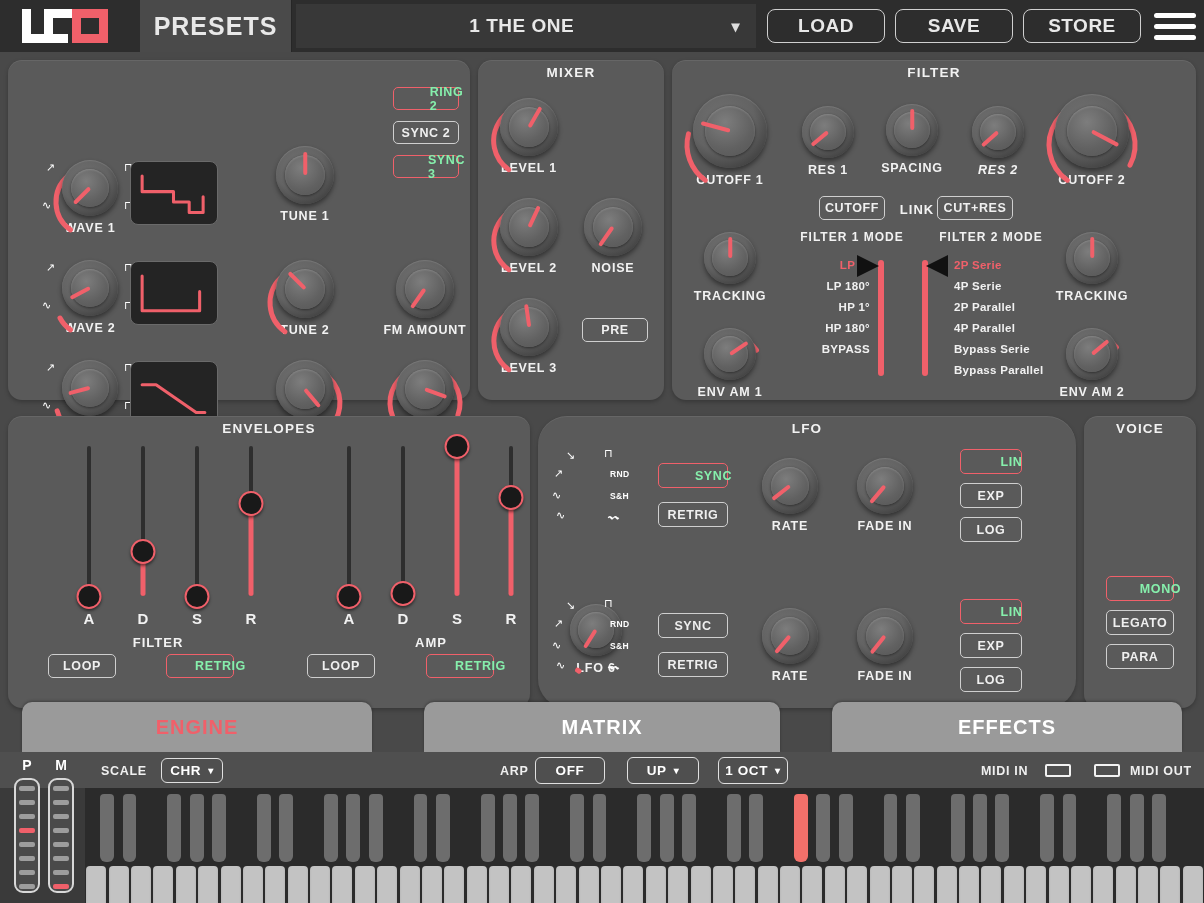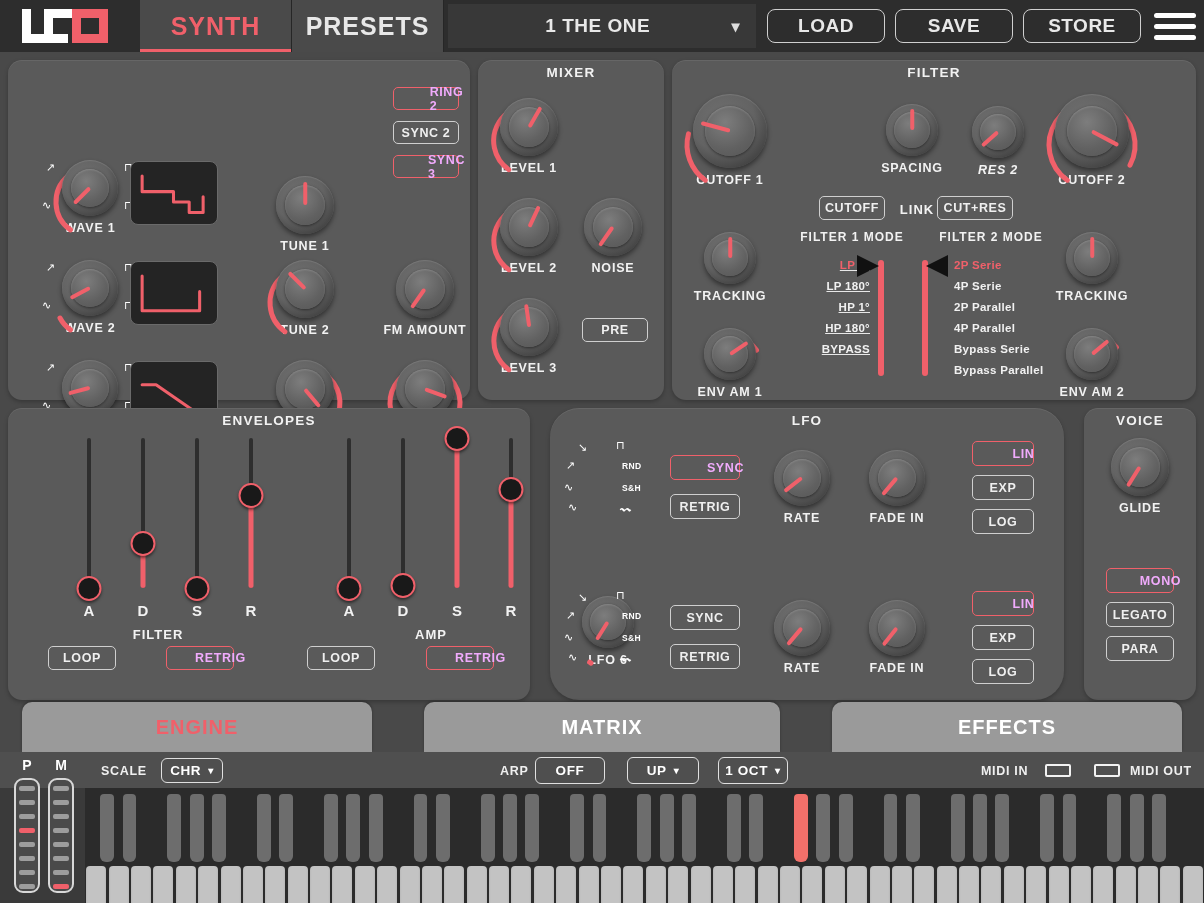--- a/index.html
+++ b/index.html
@@ -68,21 +68,21 @@
   .panel {
     background:#5a5a5a; border-radius:14px; position:relative;
     box-shadow: inset 0 1px 0 rgba(255,255,255,0.08), 0 2px 4px rgba(0,0,0,.25);
   }
   .ptitle {
     position:absolute; top:5px; left:0; right:0; text-align:center;
     font-size:13.5px; font-weight:bold; letter-spacing:1.2px; color:#f2f2f2;
   }
 
   .row1 { display:flex; gap:8px; height:340px; }
-  .row2 { display:flex; gap:20px; height:292px; margin-top:8px; }
+  .row2 { display:flex; gap:8px; height:292px; margin-top:16px; }
 
   .p-osc { width:462px; }
   .p-mix { width:186px; }
   .p-filt { flex:1; }
   .p-env { width:522px; }
   .p-lfo { flex:1;border-radius:29px; }
   .p-voice { width:112px; }
 
   
   .knob-unit { position:absolute; text-align:center; }
@@ -106,21 +106,21 @@
   .klabel { font-size:12.5px; font-weight:bold; letter-spacing:.8px; color:#f2f2f2;
      margin-top:5px; white-space:nowrap; }
 
   
   .pill {
     border:1.5px solid #cfcfcf; border-radius:5px; background:transparent;
     color:#efefef; font-size:12.5px; font-weight:bold; letter-spacing:.6px;
     display:flex; align-items:center; justify-content:center; cursor:pointer;
     position:absolute;
   }
-  .pill.on { border-color:#f0606a; color:#f0abfc;padding-left:41px; }
+  .pill.on { border-color:#f0606a; color:#86efac;padding-left:41px; }
 
   
   .wavebox {
     position:absolute; background:#242424; border:1.5px solid #6a6a6a; border-radius:8px;
   }
   .wavebox svg { display:block; }
 
   
   .wglyph { position:absolute; color:#fff; font-size:11px; line-height:1; }
 
@@ -195,23 +195,20 @@
 
 <div class="topbar">
   <div class="logo-wrap">
     <div class="logo">
       <div class="lg-u"></div>
         <div class="lg-bar"></div>
         <div class="lg-n"></div>
         <div class="lg-d"></div>
     </div>
   </div>
-  <div class="tabbtn active">
-    <span>SYNTH</span>
-  </div>
   <div class="tabbtn">
     <span>PRESETS</span>
   </div>
   <div class="preset-sel">
     <span class="pname">1 THE ONE</span>
     <span class="chev">▾</span>
   </div>
   <div class="tbtn">
     <span>LOAD</span>
   </div>
@@ -283,21 +280,21 @@
         <div class="wavebox" style="left: 122px; top: 201px; width: 88px; height: 64px;">
           <svg width="85" height="61" viewBox="0 0 88 70">
       <path d="M8 16 L8 56 L74 56 L74 34" fill="none" stroke="#f0606a" stroke-width="3.5" stroke-linejoin="round" stroke-linecap="round"></path>
           </svg>
         </div>
         <div class="wavebox" style="left: 122px; top: 301px; width: 88px; height: 64px;">
           <svg width="85" height="61" viewBox="0 0 88 70">
       <path d="M8 26 L24 26 L70 58 L80 58" fill="none" stroke="#f0606a" stroke-width="3.5" stroke-linejoin="round" stroke-linecap="round"></path>
           </svg>
         </div>
-        <div class="knob-unit" style="left: 254px; top: 116px; width: 86px;">
+        <div class="knob-unit" style="left: 254px; top: 86px; width: 86px;">
     <svg width="86" height="86" style="position:absolute;left:0;top:0;pointer-events:none">
       
     </svg>
     <div class="knob" style="width:58px;height:58px;margin-left:14px;">
       <div class="cap" style="inset:9px;"></div>
       <div class="ptr" style="height:23px;transform:translateX(-50%) rotate(0deg);"></div>
     </div>
     <div class="klabel">TUNE 1</div>
         </div>
         <div class="knob-unit" style="left: 254px; top: 200px; width: 86px;">
@@ -403,20 +400,30 @@
     <div class="knob-unit" style="left: 7px; top: 34px; width: 102px;">
     <svg width="102" height="102" style="position:absolute;left:0;top:0;pointer-events:none">
       <path d="M 26.3 86.2 A 43 43 0 0 1 9.5 39.9" fill="none" stroke="#f0606a" stroke-width="5" stroke-linecap="round"></path>
     </svg>
     <div class="knob" style="width:74px;height:74px;margin-left:14px;">
       <div class="cap" style="inset:12px;"></div>
       <div class="ptr" style="height:30px;transform:translateX(-50%) rotate(-75deg);"></div>
     </div>
     <div class="klabel">CUTOFF 1</div>
         </div>
+        <div class="knob-unit" style="left: 116px; top: 46px; width: 80px;">
+    <svg width="80" height="80" style="position:absolute;left:0;top:0;pointer-events:none">
+      
+    </svg>
+    <div class="knob" style="width:52px;height:52px;margin-left:14px;">
+      <div class="cap" style="inset:8px;"></div>
+      <div class="ptr" style="height:21px;transform:translateX(-50%) rotate(-130deg);"></div>
+    </div>
+    <div class="klabel">RES 1</div>
+        </div>
         <div class="knob-unit" style="left: 200px; top: 44px; width: 80px;">
     <svg width="80" height="80" style="position:absolute;left:0;top:0;pointer-events:none">
       
     </svg>
     <div class="knob" style="width:52px;height:52px;margin-left:14px;">
       <div class="cap" style="inset:8px;"></div>
       <div class="ptr" style="height:21px;transform:translateX(-50%) rotate(0deg);"></div>
     </div>
     <div class="klabel">SPACING</div>
         </div>
@@ -482,21 +489,21 @@
         </div>
         <div class="pill" style="left: 147px; top: 136px; width: 66px; height: 24px;">
           <span>CUTOFF</span>
         </div>
         <div class="pill" style="left: 265px; top: 136px; width: 76px; height: 24px;">
           <span>CUT+RES</span>
         </div>
         <div class="sectlabel" style="left: 222px; top: 142px; width: 46px;"><span>LINK</span></div>
         <div class="sectlabel" style="left: 120px; top: 170px; width: 120px; font-size: 12px;"><span>FILTER 1 MODE</span></div>
         <div class="sectlabel" style="left: 254px; top: 170px; width: 130px; font-size: 12px;"><span>FILTER 2 MODE</span></div>
-        <div class="modelist" style="left: 108px; top: 194px; width: 90px; text-decoration: underline;">
+        <div class="modelist" style="left: 108px; top: 194px; width: 90px;">
           <div class="mi sel" style="justify-content:flex-end">
             <span>LP 0°</span>
           </div>
           <div class="mi " style="justify-content:flex-end">
             <span>LP 180°</span>
           </div>
           <div class="mi " style="justify-content:flex-end">
             <span>HP 1°</span>
           </div>
           <div class="mi " style="justify-content:flex-end">
@@ -696,30 +703,20 @@
         <div class="pill" style="left: 422px; top: 217px; width: 62px; height: 25px;">
           <span>EXP</span>
         </div>
         <div class="pill" style="left: 422px; top: 251px; width: 62px; height: 25px;">
           <span>LOG</span>
         </div>
       </div>
 
     <div class="panel p-voice" id="panel-voice">
       <div class="ptitle">VOICE</div>
-    <div class="knob-unit" style="left: 13px; top: 30px; width: 86px;">
-    <svg width="86" height="86" style="position:absolute;left:0;top:0;pointer-events:none">
-      
-    </svg>
-    <div class="knob" style="width:58px;height:58px;margin-left:14px;">
-      <div class="cap" style="inset:9px;"></div>
-      <div class="ptr" style="height:23px;transform:translateX(-50%) rotate(-148deg);"></div>
-    </div>
-    <div class="klabel">GLIDE</div>
-        </div>
         <div class="pill on" style="left: 22px; top: 160px; width: 68px; height: 25px;">
           <span>MONO</span>
         </div>
         <div class="pill" style="left: 22px; top: 194px; width: 68px; height: 25px;">
           <span>LEGATO</span>
         </div>
         <div class="pill" style="left: 22px; top: 228px; width: 68px; height: 25px;">
           <span>PARA</span>
         </div>
       </div>

